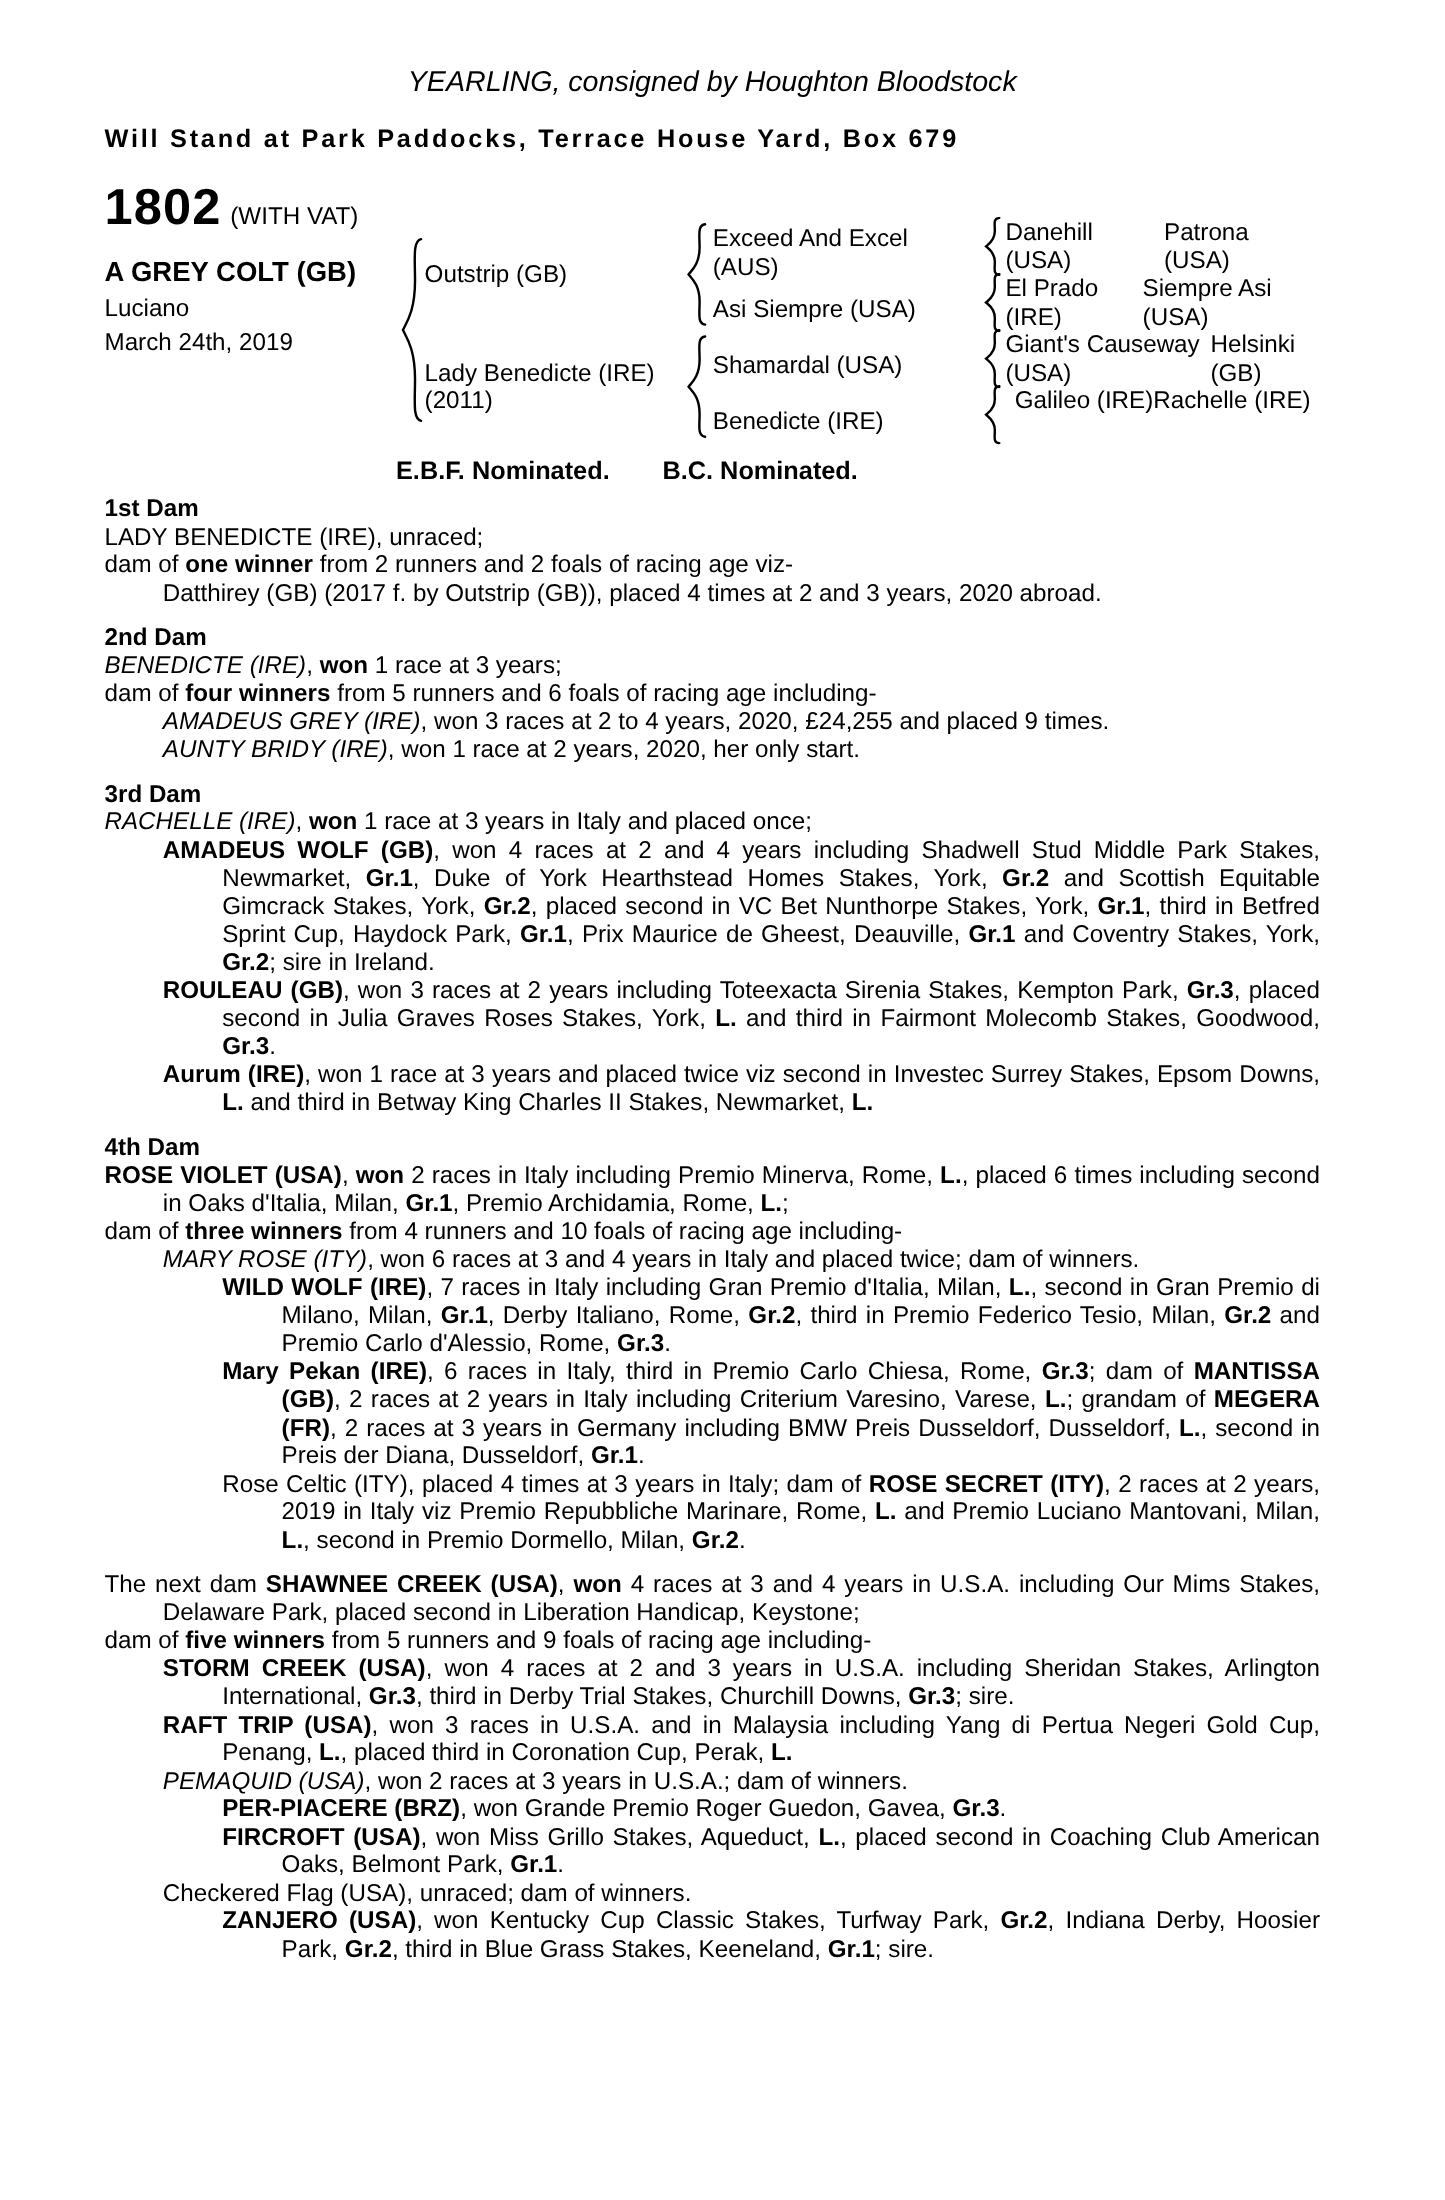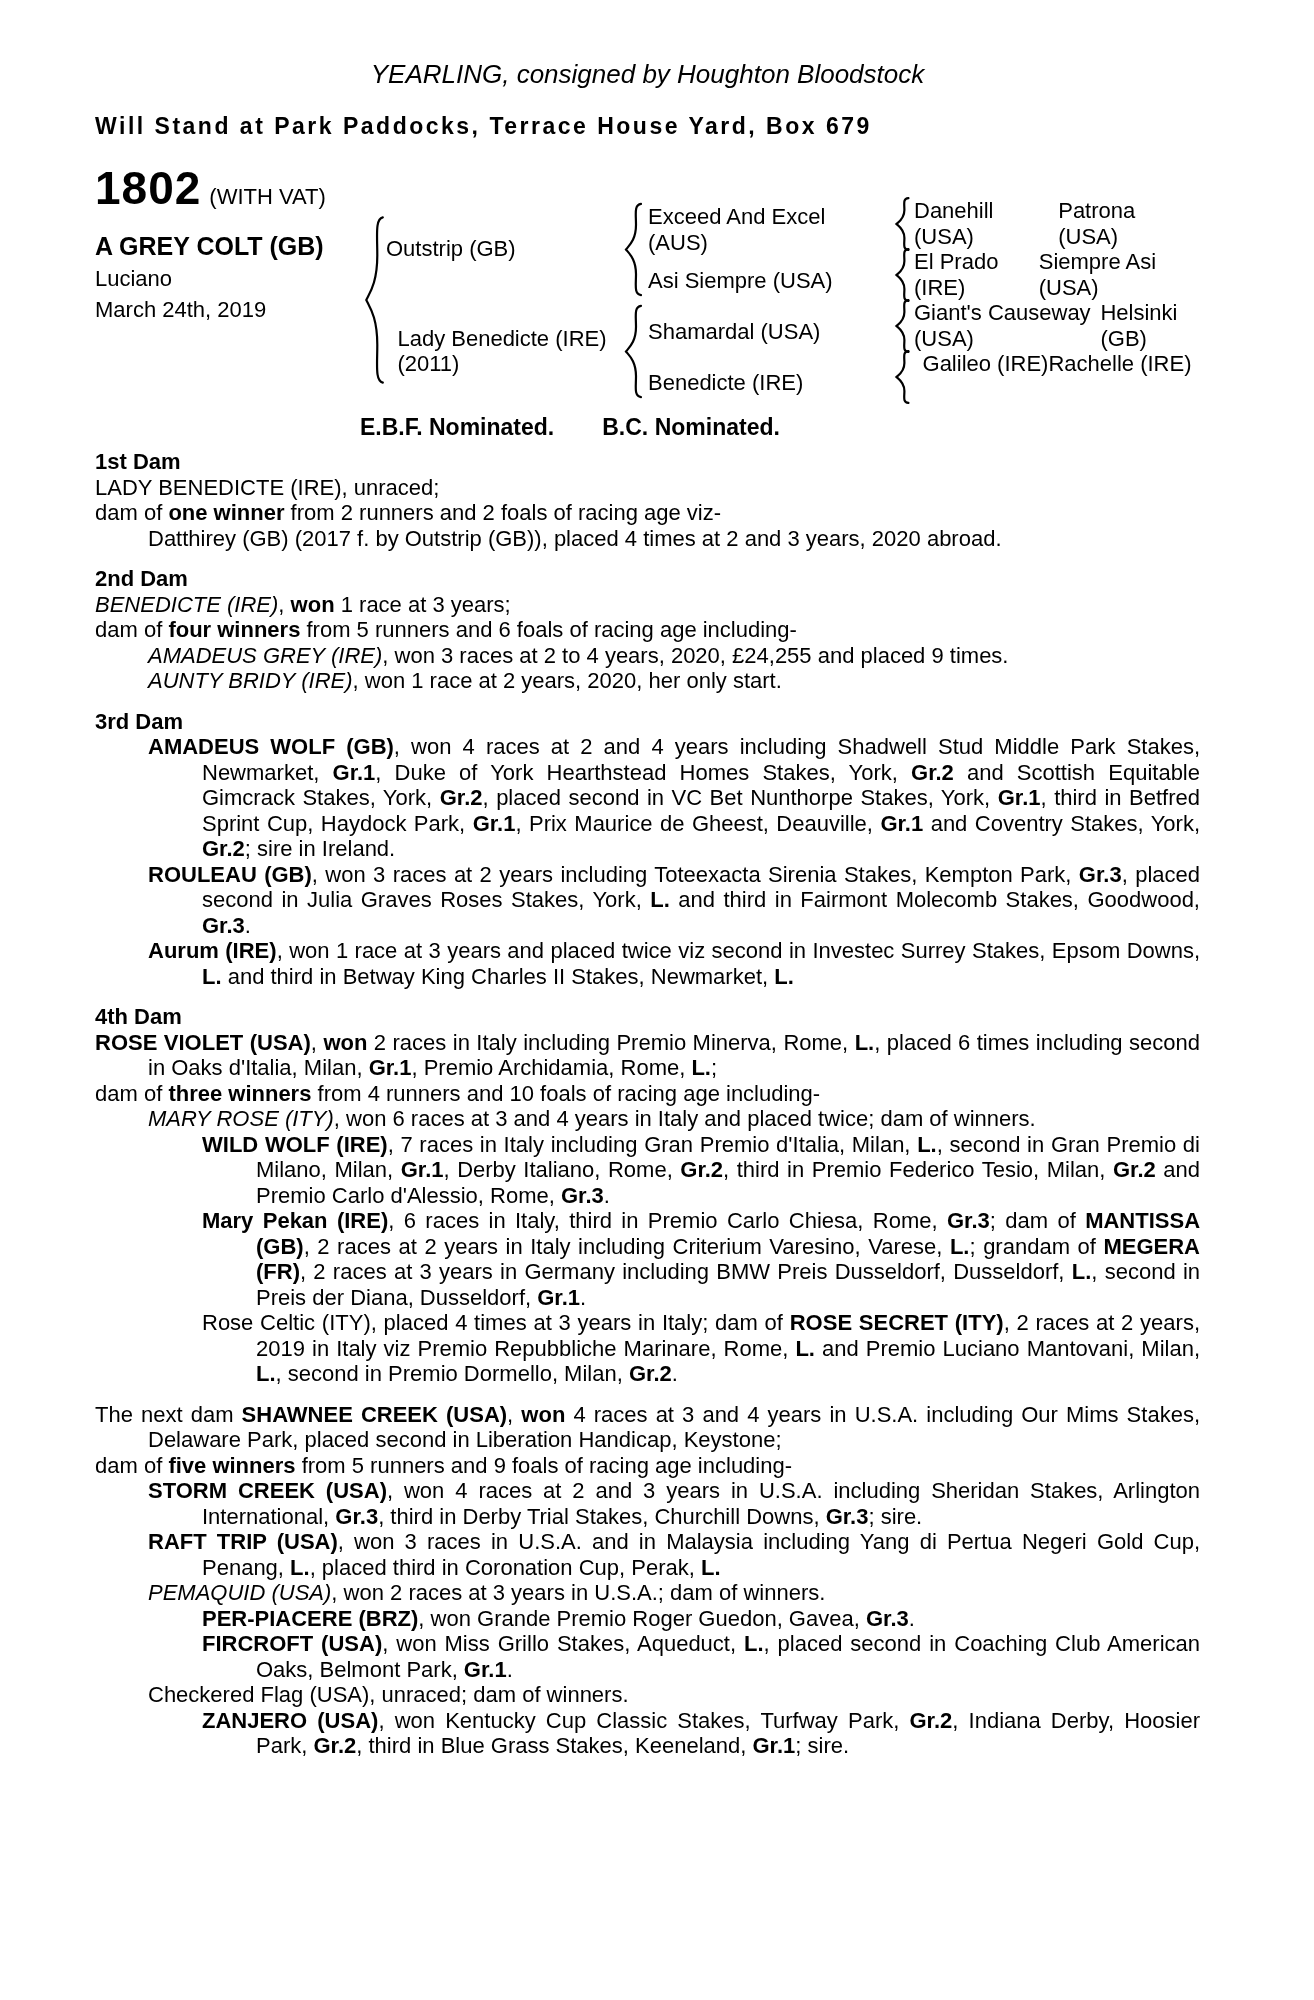--- a/index.html
+++ b/index.html
@@ -26,21 +26,21 @@
   }
   .lot-cell{grid-column:1;grid-row:1/9;margin-top:-34px;}
   .lot-number-line{line-height:48px;white-space:nowrap;}
   .lot-number{font-size:46px;font-weight:bold;letter-spacing:1px;}
   .vat-note{font-size:22px;margin-left:8px;}
   .colt-desc{font-size:25px;font-weight:bold;margin-top:9px;line-height:29px;}
   .foaled{font-size:22px;line-height:26px;margin-top:5px;}
   .cellflex{display:flex;align-items:center;}
   .ped-name{font-size:22px;line-height:25.5px;}
   .sire-cell{grid-column:3;grid-row:1/5;}
-  .dam-cell{grid-column:3;grid-row:5/9;justify-content:center;}
+  .dam-cell{grid-column:3;grid-row:5/9;}
   .gp-cell{grid-column:5;margin-top:12px;}
   .gp-cell .ped-name{width:205px;}
   .gp1{grid-row:1/3}.gp2{grid-row:3/5}.gp3{grid-row:5/7}.gp4{grid-row:7/9}
   .ggp-cell{grid-column:7;display:flex;flex-direction:row;justify-content:center;}
   .g1{grid-row:1/3}.g2{grid-row:3/5}.g3{grid-row:5/7}.g4{grid-row:7/9}
   .brace{display:flex;align-items:center;justify-content:center;}
   .brace svg{display:block;}
   .brace-main{grid-column:2;grid-row:1/9;}
   .brace-p{grid-column:4;}
   .bp1{grid-row:1/5}.bp2{grid-row:5/9}
@@ -176,20 +176,21 @@
     </section>
     <section class="dam-section">
       <div class="dam-heading">2nd Dam</div>
       <p class="para ind0"><span class="i">BENEDICTE (IRE)</span><span>, </span><span class="b">won</span><span> 1 race at 3 years;</span></p>
       <p class="para ind0"><span>dam of </span><span class="b">four winners</span><span> from 5 runners and 6 foals of racing age including-</span></p>
       <p class="para ind1"><span class="i">AMADEUS GREY (IRE)</span><span>, won 3 races at 2 to 4 years, 2020, £24,255 and placed 9 times.</span></p>
       <p class="para ind1"><span class="i">AUNTY BRIDY (IRE)</span><span>, won 1 race at 2 years, 2020, her only start.</span></p>
     </section>
     <section class="dam-section">
       <div class="dam-heading">3rd Dam</div>
+      <p class="para ind0"><span class="i">RACHELLE (IRE)</span><span>, </span><span class="b">won</span><span> 1 race at 3 years in Italy and placed once;</span></p>
       <p class="para ind1"><span class="b">AMADEUS WOLF (GB)</span><span>, won 4 races at 2 and 4 years including Shadwell Stud Middle Park Stakes, Newmarket, </span><span class="b">Gr.1</span><span>, Duke of York Hearthstead Homes Stakes, York, </span><span class="b">Gr.2</span><span> and Scottish Equitable Gimcrack Stakes, York, </span><span class="b">Gr.2</span><span>, placed second in VC Bet Nunthorpe Stakes, York, </span><span class="b">Gr.1</span><span>, third in Betfred Sprint Cup, Haydock Park, </span><span class="b">Gr.1</span><span>, Prix Maurice de Gheest, Deauville, </span><span class="b">Gr.1</span><span> and Coventry Stakes, York, </span><span class="b">Gr.2</span><span>; sire in Ireland.</span></p>
       <p class="para ind1"><span class="b">ROULEAU (GB)</span><span>, won 3 races at 2 years including Toteexacta Sirenia Stakes, Kempton Park, </span><span class="b">Gr.3</span><span>, placed second in Julia Graves Roses Stakes, York, </span><span class="b">L.</span><span> and third in Fairmont Molecomb Stakes, Goodwood, </span><span class="b">Gr.3</span><span>.</span></p>
       <p class="para ind1"><span class="b">Aurum (IRE)</span><span>, won 1 race at 3 years and placed twice viz second in Investec Surrey Stakes, Epsom Downs, </span><span class="b">L.</span><span> and third in Betway King Charles II Stakes, Newmarket, </span><span class="b">L.</span></p>
     </section>
     <section class="dam-section">
       <div class="dam-heading">4th Dam</div>
       <p class="para ind0"><span class="b">ROSE VIOLET (USA)</span><span>, </span><span class="b">won</span><span> 2 races in Italy including Premio Minerva, Rome, </span><span class="b">L.</span><span>, placed 6 times including second in Oaks d'Italia, Milan, </span><span class="b">Gr.1</span><span>, Premio Archidamia, Rome, </span><span class="b">L.</span><span>;</span></p>
       <p class="para ind0"><span>dam of </span><span class="b">three winners</span><span> from 4 runners and 10 foals of racing age including-</span></p>
       <p class="para ind1"><span class="i">MARY ROSE (ITY)</span><span>, won 6 races at 3 and 4 years in Italy and placed twice; dam of winners.</span></p>
       <p class="para ind2"><span class="b">WILD WOLF (IRE)</span><span>, 7 races in Italy including Gran Premio d'Italia, Milan, </span><span class="b">L.</span><span>, second in Gran Premio di Milano, Milan, </span><span class="b">Gr.1</span><span>, Derby Italiano, Rome, </span><span class="b">Gr.2</span><span>, third in Premio Federico Tesio, Milan, </span><span class="b">Gr.2</span><span> and Premio Carlo d'Alessio, Rome, </span><span class="b">Gr.3</span><span>.</span></p>

